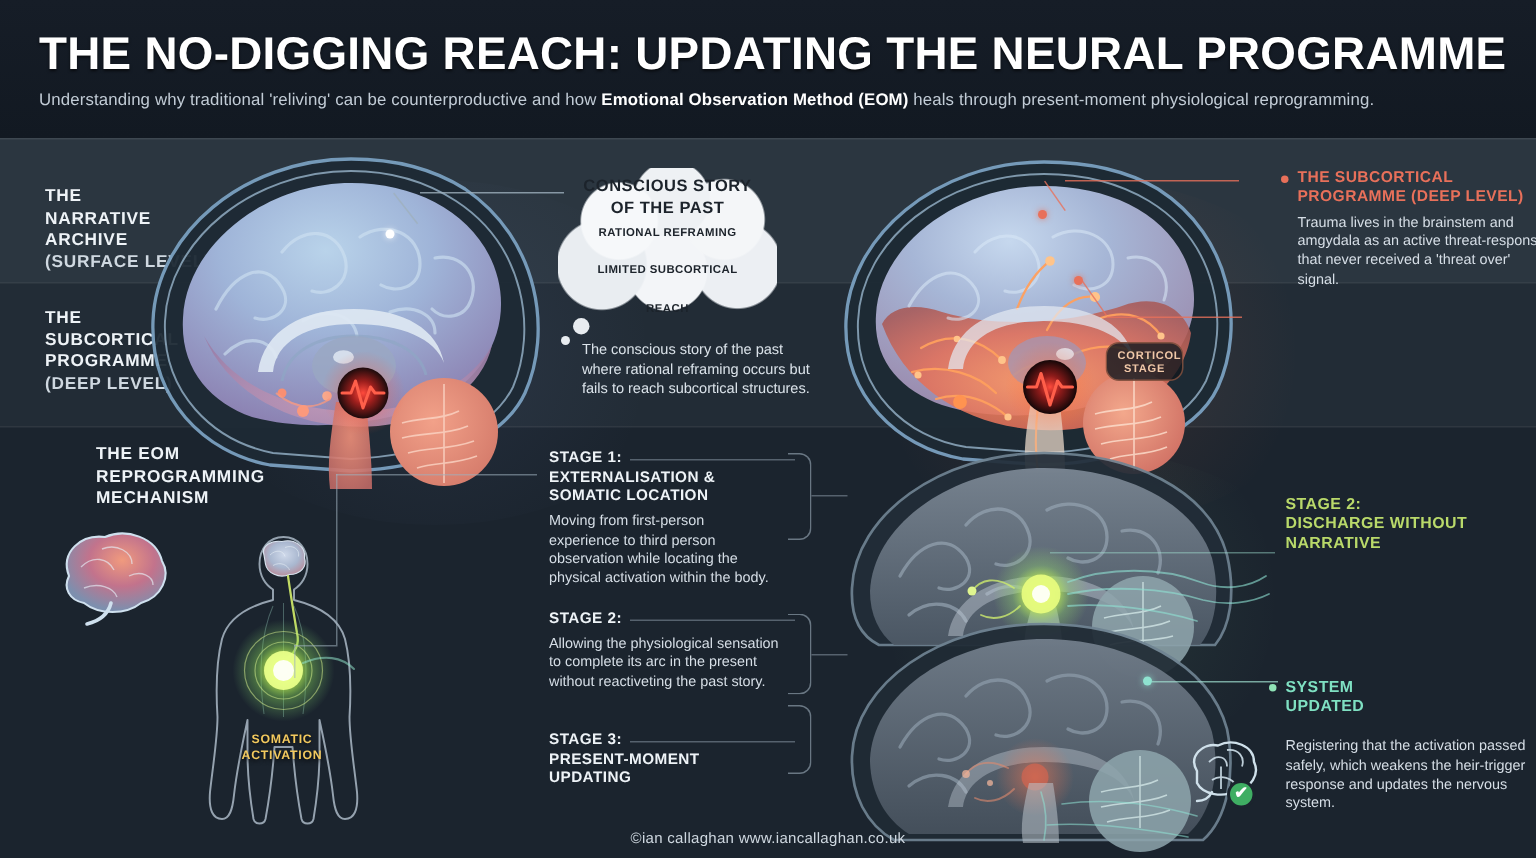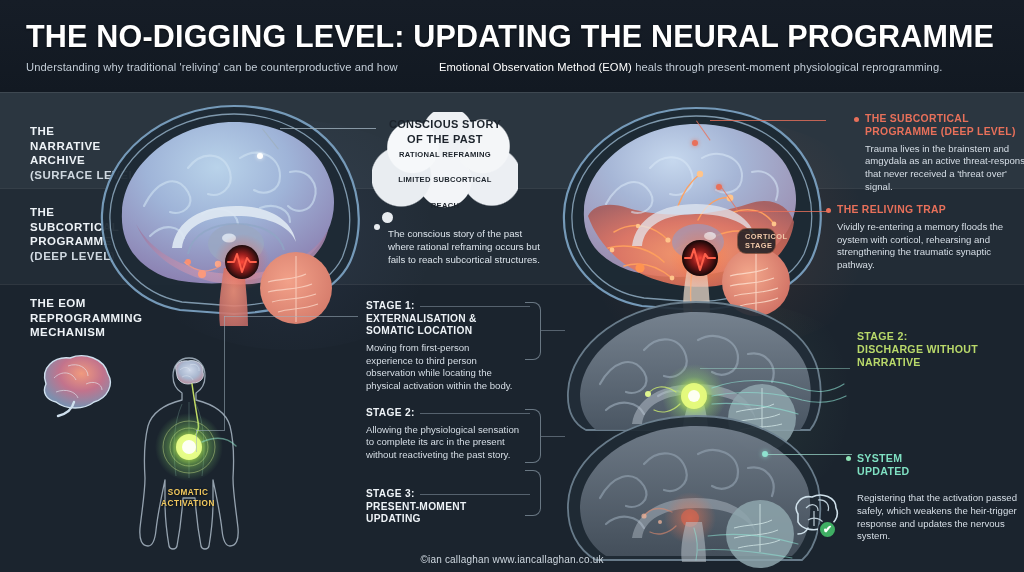--- a/index.html
+++ b/index.html
@@ -24,29 +24,29 @@
   .wash { position:absolute; border-radius:50%; pointer-events:none; }
 
   
   .header { position:absolute; top:0; left:0; width:1024px; height:92px; padding:20px 26px 0 26px; }
   .title {
     font-size:30.5px; font-weight:bold; letter-spacing:.2px;
     color:#ffffff; white-space:nowrap; line-height:1.05;
     text-shadow:0 1px 2px rgba(0,0,0,.6);
   }
   .subtitle { margin-top:9px; font-size:11.2px; color:#c2ccd6; letter-spacing:.1px; white-space:nowrap; }
-  .subtitle b { color:#ffffff; font-weight:normal;margin-left:38px; }
+  .subtitle b { color:#ffffff; font-weight:bold; }
 
   
   .rail { position:absolute; left:30px; font-size:11.5px; font-weight:bold; line-height:1.28;
           letter-spacing:.5px; color:#eef3f7; text-transform:uppercase; }
   .rail .sub { font-weight:bold; color:#cfd8e0; }
   #rail-1 { top:124px; }
   #rail-2 { top:205px; }
-  #rail-3 { top:296px; }
+  #rail-3 { top:296px;margin-left:34px; }
 
   
   .bubble {
     position:absolute; left:372px; top:112px; width:146px; height:104px;
     display:flex; align-items:center; justify-content:center; text-align:center;
   }
   .bubble .cloud {
     position:absolute; inset:0;
     background:
       radial-gradient(circle at 28% 34%, #f6f8fa 0 20%, rgba(246,248,250,0) 21%),
@@ -136,21 +136,21 @@
   <div class="band band-3"></div>
   <div class="band-sep" style="top:92px;"></div>
   <div class="band-sep" style="top:188px;"></div>
   <div class="band-sep" style="top:284px;"></div>
 
   <div class="wash" style="left:120px;top:120px;width:340px;height:230px;background:radial-gradient(circle,rgba(120,140,200,.10),rgba(0,0,0,0) 70%);"></div>
   <div class="wash" style="left:560px;top:120px;width:330px;height:230px;background:radial-gradient(circle,rgba(230,120,80,.13),rgba(0,0,0,0) 70%);"></div>
   <div class="wash" style="left:560px;top:300px;width:320px;height:200px;background:radial-gradient(circle,rgba(140,220,150,.10),rgba(0,0,0,0) 70%);"></div>
 
   <div class="header">
-    <div class="title">THE NO-DIGGING LEVEL: UPDATING THE NEURAL PROGRAMME</div>
+    <div class="title">THE NO-DIGGING REACH: UPDATING THE NEURAL PROGRAMME</div>
     <div class="subtitle"><span>Understanding why traditional 'reliving' can be counterproductive and how </span><b>Emotional Observation Method (EOM)</b><span> heals through present-moment physiological reprogramming.</span></div>
   </div>
 
   <div class="rail" id="rail-1">
     <div>THE</div>
     <div>NARRATIVE</div>
     <div>ARCHIVE</div>
     <div class="sub">(SURFACE LEVEL)</div>
   </div>
   <div class="rail" id="rail-2">
@@ -359,45 +359,40 @@
           <path d="M208 152 L 208 214"></path>
         </g>
       </g>
 
       <circle cx="152" cy="158" r="30" fill="url(#rgHeartGlow)"></circle>
       <circle cx="152" cy="158" r="18" fill="url(#rgHeart)"></circle>
       <path d="M137 158 L143 158 L146 149 L152 170 L157 154 L160 158 L167 158" fill="none" stroke="#ff5f4a" stroke-width="2.1" stroke-linejoin="round" stroke-linecap="round"></path>
     </svg>
   </div>
 
-  <div class="chip" style="left:737px;top:228px;width:39px;">
+  <div class="chip" style="left:737px;top:228px;width:52px;">
     <div>CORTICOL</div>
     <div>STAGE</div>
   </div>
 
   <div class="dot orange" style="left:692px;top:140px;width:6px;height:6px;"></div>
   <div class="line orange" style="left:696px;top:121px;width:1px;height:24px;transform:rotate(-35deg);transform-origin:top left;"></div>
   <div class="line orange h" style="left:710px;top:120px;width:116px;"></div>
 
   <div class="dot orange" style="left:716px;top:184px;width:6px;height:6px;"></div>
   <div class="line orange" style="left:720px;top:186px;width:1px;height:30px;transform:rotate(-35deg);transform-origin:top left;"></div>
   <div class="line orange h" style="left:738px;top:211px;width:90px;"></div>
 
   <div class="tb" style="left:837px;top:113px;width:172px;margin-left:28px;">
     <div class="bullet o"></div>
     <div class="h h-orange">THE SUBCORTICAL</div>
     <div class="h h-orange">PROGRAMME (DEEP LEVEL)</div>
     <div class="p">Trauma lives in the brainstem and amgydala as an active threat-response that never received a 'threat over' signal.</div>
   </div>
 
-  <div class="tb" style="left:837px;top:204px;width:172px;">
-    <div class="bullet o"></div>
-    <div class="h h-orange">THE RELIVING TRAP</div>
-    <div class="p">Vividly re-entering a memory floods the oystem with corticol, rehearsing and strengthening the traumatic synaptic pathway.</div>
-  </div>
 
   <div class="brain" style="left:28px;top:350px;width:90px;height:70px;">
     <svg width="90" height="70" viewBox="0 0 90 70">
       <defs>
         <radialGradient id="smBrain" cx="56%" cy="34%" r="64%">
           <stop offset="0%" stop-color="#f09a7e"></stop>
           <stop offset="52%" stop-color="#c2738c"></stop>
           <stop offset="100%" stop-color="#7d8fae"></stop>
         </radialGradient>
       </defs>

